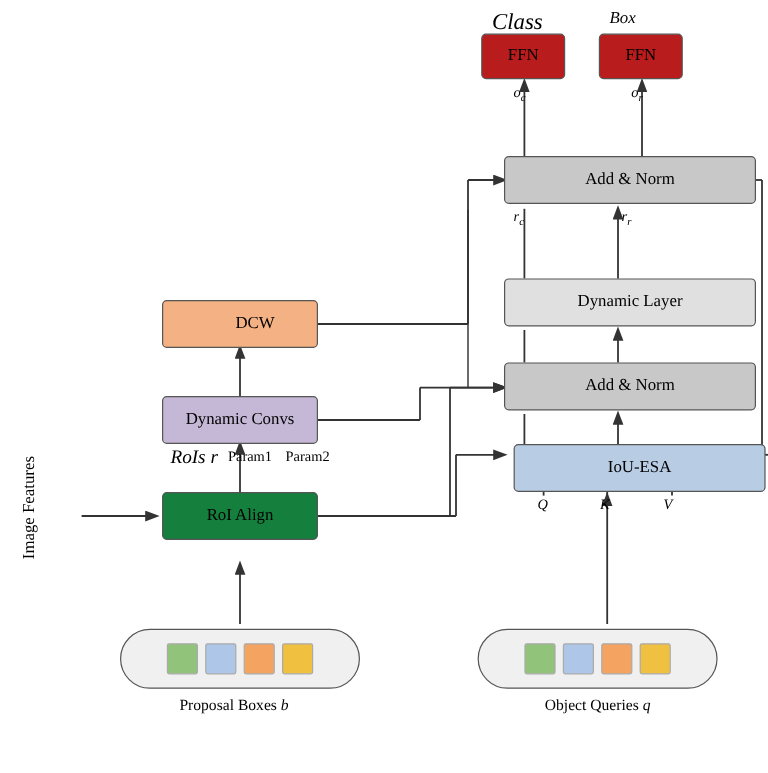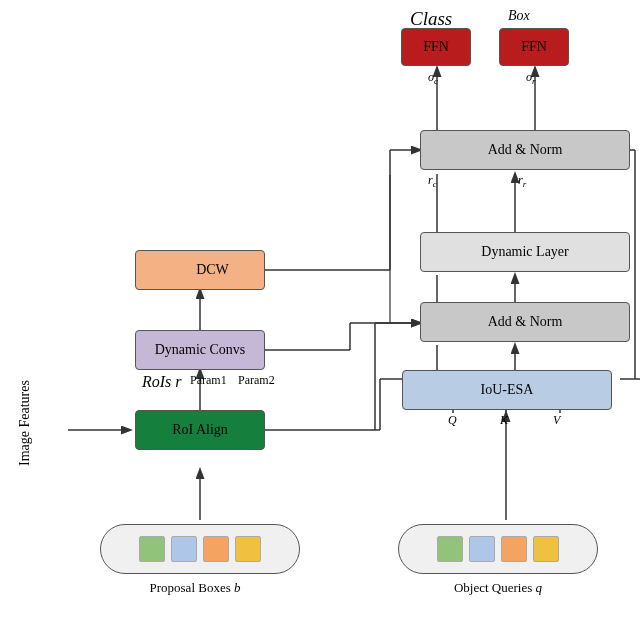--- a/index.html
+++ b/index.html
@@ -243,21 +243,21 @@
   </div>
 
   <div class="box box-dynamic-layer" style="left:420px; top:232px; width:210px; height:40px; background:#e0e0e0;">
     <span>Dynamic Layer</span>
   </div>
 
   <div class="box box-add-norm-bottom" style="left:420px; top:302px; width:210px; height:40px; background:#c8c8c8;">
     <span>Add &amp; Norm</span>
   </div>
 
-  <div class="box box-iou-esa" style="left:402px; top:370px; width:210px; height:40px; background:#b8cce4;">
+  <div class="box box-iou-esa" style="left:428px; top:370px; width:210px; height:40px; background:#b8cce4;">
     <span>IoU-ESA</span>
   </div>
 
   <div style="position:absolute; left:448px; top:413px; font-size:12px; font-style:italic;">Q</div>
 
   <div style="position:absolute; left:500px; top:413px; font-size:12px; font-style:italic;">K</div>
 
   <div style="position:absolute; left:553px; top:413px; font-size:12px; font-style:italic;">V</div>
 
   <div class="box box-dcw" style="left:135px; top:250px; width:130px; height:40px; background:#f4b183;padding-left:25px;">

